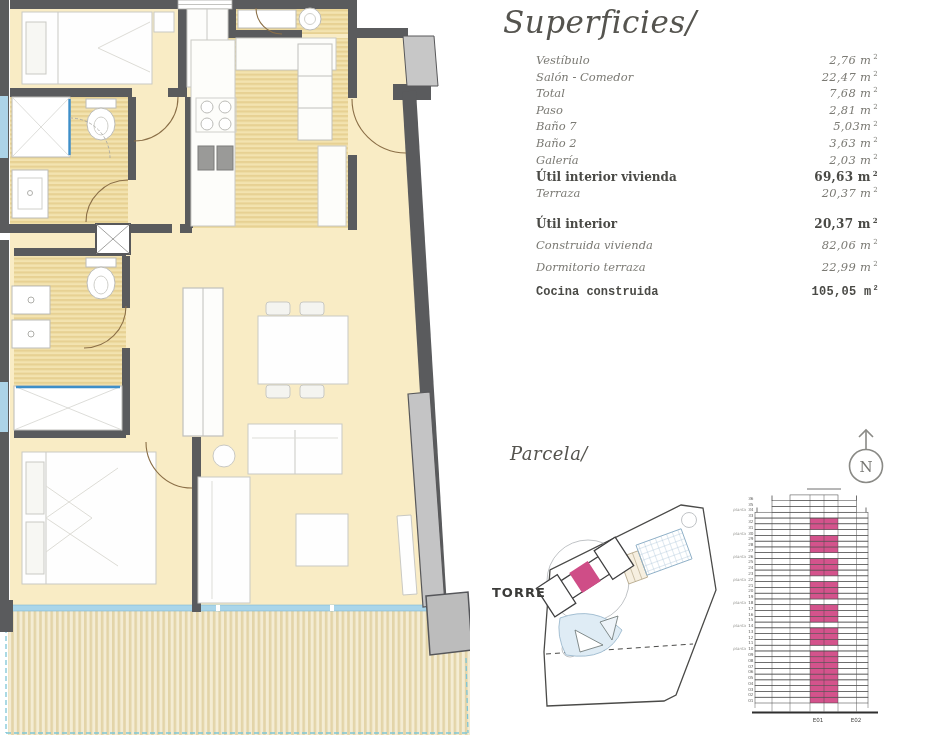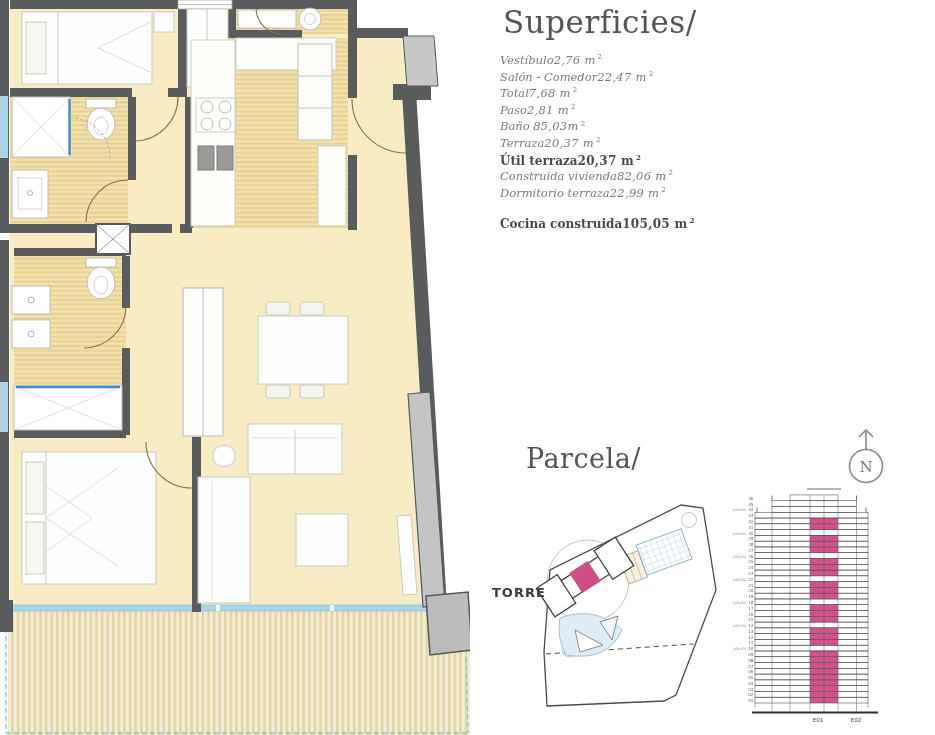--- a/index.html
+++ b/index.html
@@ -1,24 +1,24 @@
 <!DOCTYPE html>
 <html><head>
 <meta charset="utf-8">
 <style>
   html,body{margin:0;padding:0;background:#fff;}
   #page{position:relative;width:935px;height:735px;background:#ffffff;overflow:hidden;
         font-family:"DejaVu Serif", serif;}
   svg{position:absolute;display:block;}
-  .heading{position:absolute;color:#55544f;font-weight:500;letter-spacing:.5px;}
+  .heading{position:absolute;font-style:italic;color:#55544f;font-weight:500;letter-spacing:.5px;}
   #sup-title{left:503px;top:4px;font-size:31px;}
-  #parcela-title{left:526px;top:443px;font-size:27px;}
+  #parcela-title{left:510px;top:443px;font-size:18px;}
   #sup-rows{position:absolute;left:500px;top:53px;width:378px;}
-  .sup-row{display:flex;align-items:baseline;height:16.6px;
-           font-style:italic;font-size:11.5px;color:#7b7a74;}
+  .sup-row{display:flex;justify-content:space-between;align-items:baseline;height:16.6px;
+           font-style:italic;font-size:11.5px;color:#7b7a74;margin-left:36px;}
   .sup-row .val{letter-spacing:.3px;}
   .sup-row sup{font-size:7px;margin-left:2px;font-style:normal;}
   .sup-row.bold{font-style:normal;font-weight:bold;color:#4a4a46;font-size:12px;}
   .sup-row:nth-child(10){margin-top:14px;}
   .sup-row:nth-child(11){margin-top:5px;}
   .sup-row:nth-child(12){margin-top:5px;}
   .sup-row:nth-child(13){margin-top:8px;font-family:Liberation Mono, monospace;}
   .sup-row:nth-child(15){margin-top:4px;}
   #torre-label{font-family:"DejaVu Sans", sans-serif;}
 </style>
@@ -227,29 +227,41 @@
       </div>
       <div class="sup-row">
         <span class="lab">Total</span>
         <span class="val">7,68 m<sup>2</sup></span>
       </div>
       <div class="sup-row">
         <span class="lab">Paso</span>
         <span class="val">2,81 m<sup>2</sup></span>
       </div>
       <div class="sup-row">
-        <span class="lab">Baño 8</span>
+        <span class="lab">Baño 7</span>
         <span class="val">5,03m<sup>2</sup></span>
+      </div>
+      <div class="sup-row">
+        <span class="lab">Baño 2</span>
+        <span class="val">3,63 m<sup>2</sup></span>
+      </div>
+      <div class="sup-row">
+        <span class="lab">Galería</span>
+        <span class="val">2,03 m<sup>2</sup></span>
+      </div>
+      <div class="sup-row bold">
+        <span class="lab">Útil interior vivienda</span>
+        <span class="val">69,63 m<sup>2</sup></span>
       </div>
       <div class="sup-row">
         <span class="lab">Terraza</span>
         <span class="val">20,37 m<sup>2</sup></span>
       </div>
       <div class="sup-row bold">
-        <span class="lab">Útil terraza</span>
+        <span class="lab">Útil interior</span>
         <span class="val">20,37 m<sup>2</sup></span>
       </div>
       <div class="sup-row">
         <span class="lab">Construida vivienda</span>
         <span class="val">82,06 m<sup>2</sup></span>
       </div>
       <div class="sup-row">
         <span class="lab">Dormitorio terraza</span>
         <span class="val">22,99 m<sup>2</sup></span>
       </div>

